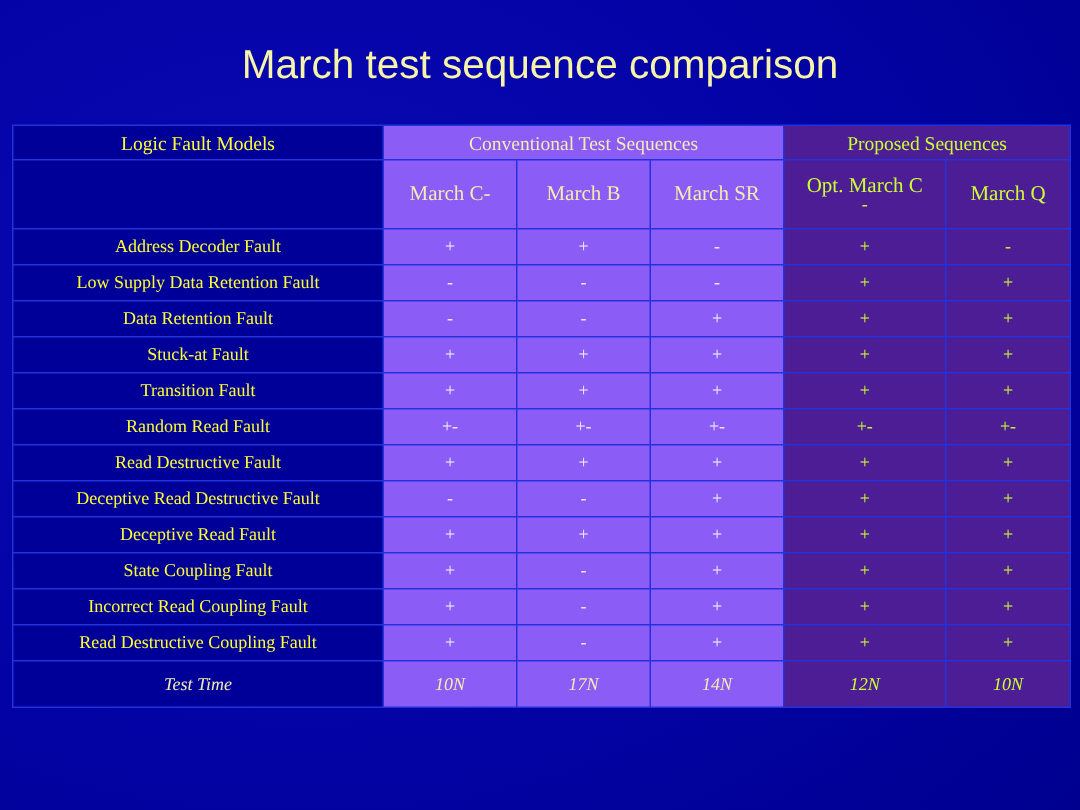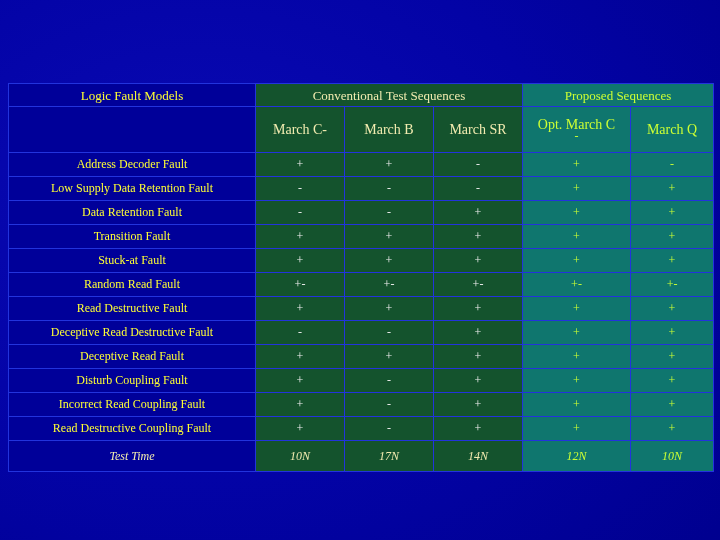--- a/index.html
+++ b/index.html
@@ -63,22 +63,22 @@
   }
 
   
   col.c-label { width: 246px; }
   col.c-m     { width: 88px;  }
   col.c-opt   { width: 107px; }
   col.c-q     { width: 82px;  }
 
   
   .navy  { background: #000099; }
-  .blue  { background: #14532d; }
-  .teal  { background: #0f766e; }
+  .blue  { background: #8b5cf6; }
+  .teal  { background: #4c1d95; }
 
   
   .t-yellow { color: #ffff33; }
   .t-cream  { color: #f2ecb0; }
   .t-white  { color: #f0f0f0; }
   .t-lime   { color: #ccff33; }
 
   
   tr.hdr1 td { height: 22px; font-size: 13px; }
   tr.hdr2 td { height: 45px; font-size: 14px; }
@@ -113,20 +113,21 @@
   td.tt-val { font-size: 17px; }
 
   .two-line { line-height: 15px; }
   .dash-line { display: block; font-size: 12px; line-height: 11px; }
 </style>
 </head>
 <body>
 
 <div id="slide">
 
+  <div id="title">March test sequence comparison</div>
 
   <div id="table-wrap">
     <table class="cmp">
       <colgroup>
         <col class="c-label">
         <col class="c-m">
         <col class="c-m">
         <col class="c-m">
         <col class="c-opt">
         <col class="c-q">
@@ -169,29 +170,29 @@
           </tr>
           <tr class="body">
             <td class="navy rowlabel t-yellow">Data Retention Fault</td>
             <td class="mark blue t-white">-</td>
             <td class="mark blue t-white">-</td>
             <td class="mark blue t-white">+</td>
             <td class="mark teal t-lime">+</td>
             <td class="mark teal t-lime">+</td>
           </tr>
           <tr class="body">
+            <td class="navy rowlabel t-yellow">Stuck-at Fault</td>
+            <td class="mark blue t-white">+</td>
+            <td class="mark blue t-white">+</td>
+            <td class="mark blue t-white">+</td>
+            <td class="mark teal t-lime">+</td>
+            <td class="mark teal t-lime">+</td>
+          </tr>
+          <tr class="body">
             <td class="navy rowlabel t-yellow">Transition Fault</td>
-            <td class="mark blue t-white">+</td>
-            <td class="mark blue t-white">+</td>
-            <td class="mark blue t-white">+</td>
-            <td class="mark teal t-lime">+</td>
-            <td class="mark teal t-lime">+</td>
-          </tr>
-          <tr class="body">
-            <td class="navy rowlabel t-yellow">Stuck-at Fault</td>
             <td class="mark blue t-white">+</td>
             <td class="mark blue t-white">+</td>
             <td class="mark blue t-white">+</td>
             <td class="mark teal t-lime">+</td>
             <td class="mark teal t-lime">+</td>
           </tr>
           <tr class="body">
             <td class="navy rowlabel t-yellow">Random Read Fault</td>
             <td class="mark blue t-white">+-</td>
             <td class="mark blue t-white">+-</td>
@@ -217,21 +218,21 @@
           </tr>
           <tr class="body">
             <td class="navy rowlabel t-yellow">Deceptive Read Fault</td>
             <td class="mark blue t-white">+</td>
             <td class="mark blue t-white">+</td>
             <td class="mark blue t-white">+</td>
             <td class="mark teal t-lime">+</td>
             <td class="mark teal t-lime">+</td>
           </tr>
           <tr class="body">
-            <td class="navy rowlabel t-yellow">Disturb Coupling Fault</td>
+            <td class="navy rowlabel t-yellow">State Coupling Fault</td>
             <td class="mark blue t-white">+</td>
             <td class="mark blue t-white">-</td>
             <td class="mark blue t-white">+</td>
             <td class="mark teal t-lime">+</td>
             <td class="mark teal t-lime">+</td>
           </tr>
           <tr class="body">
             <td class="navy rowlabel t-yellow">Incorrect Read Coupling Fault</td>
             <td class="mark blue t-white">+</td>
             <td class="mark blue t-white">-</td>

